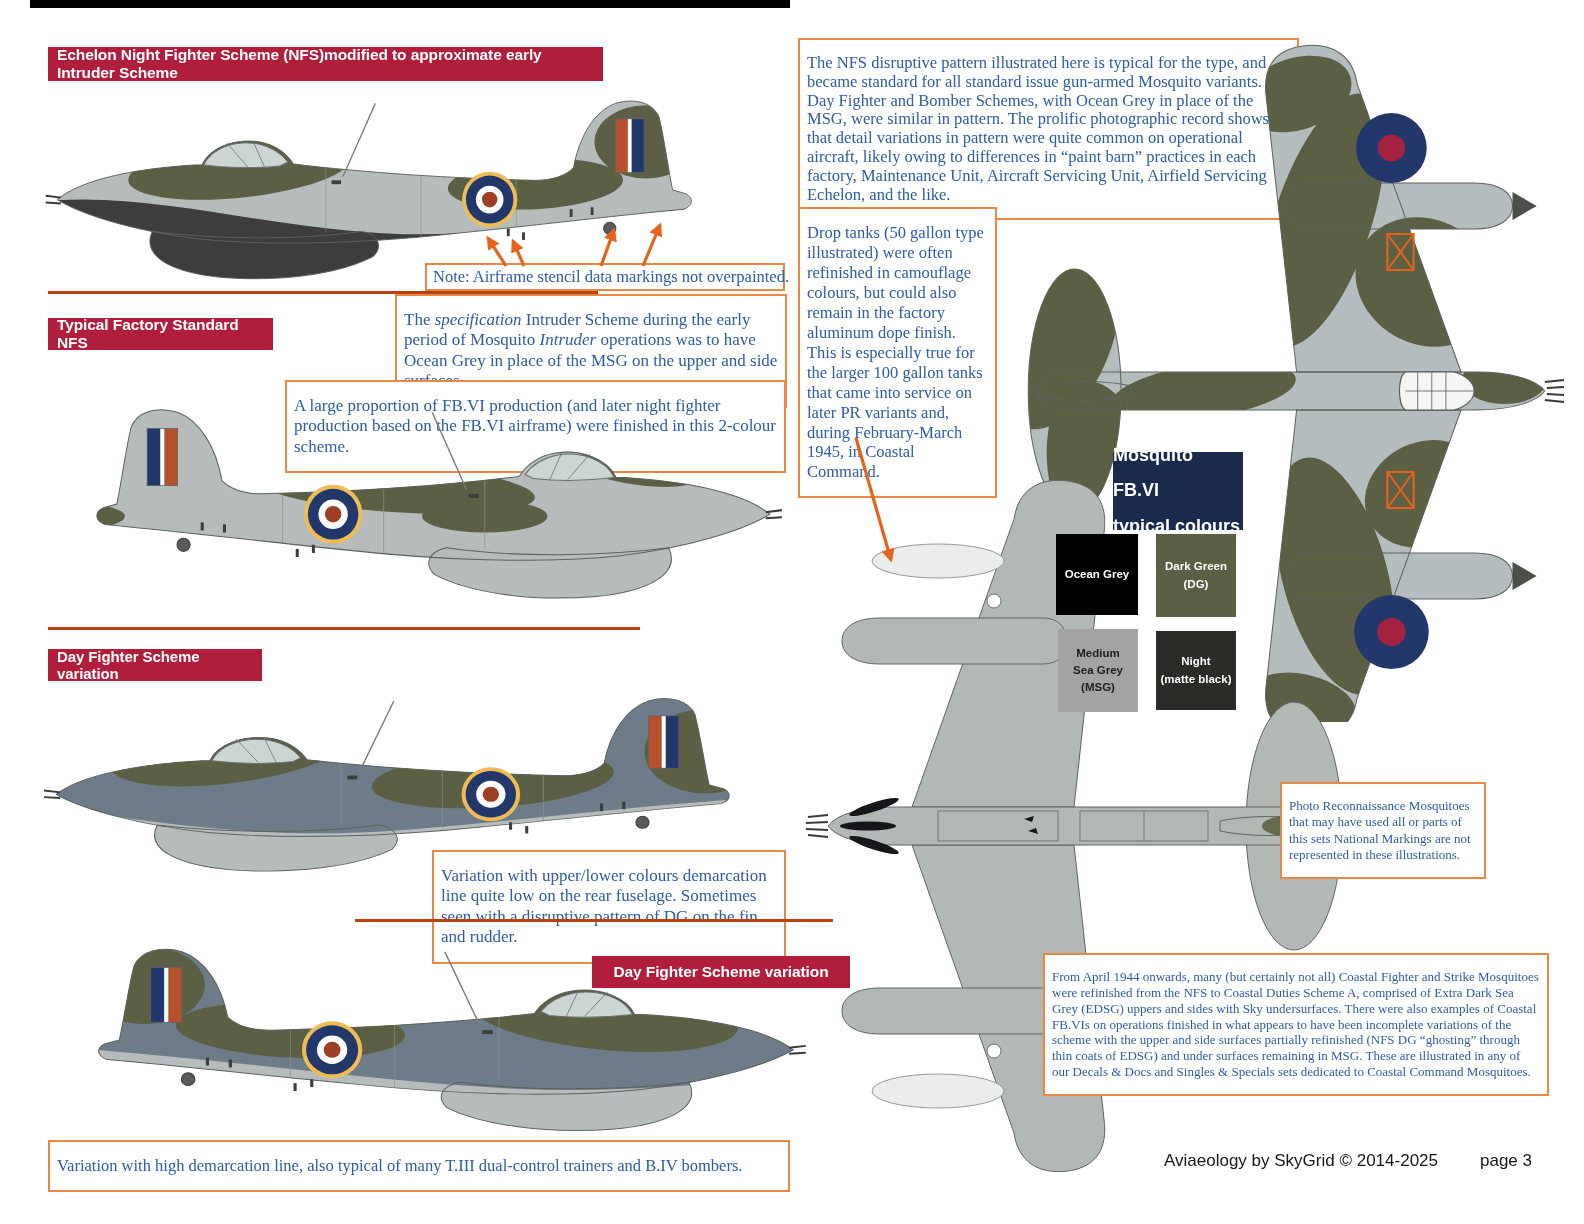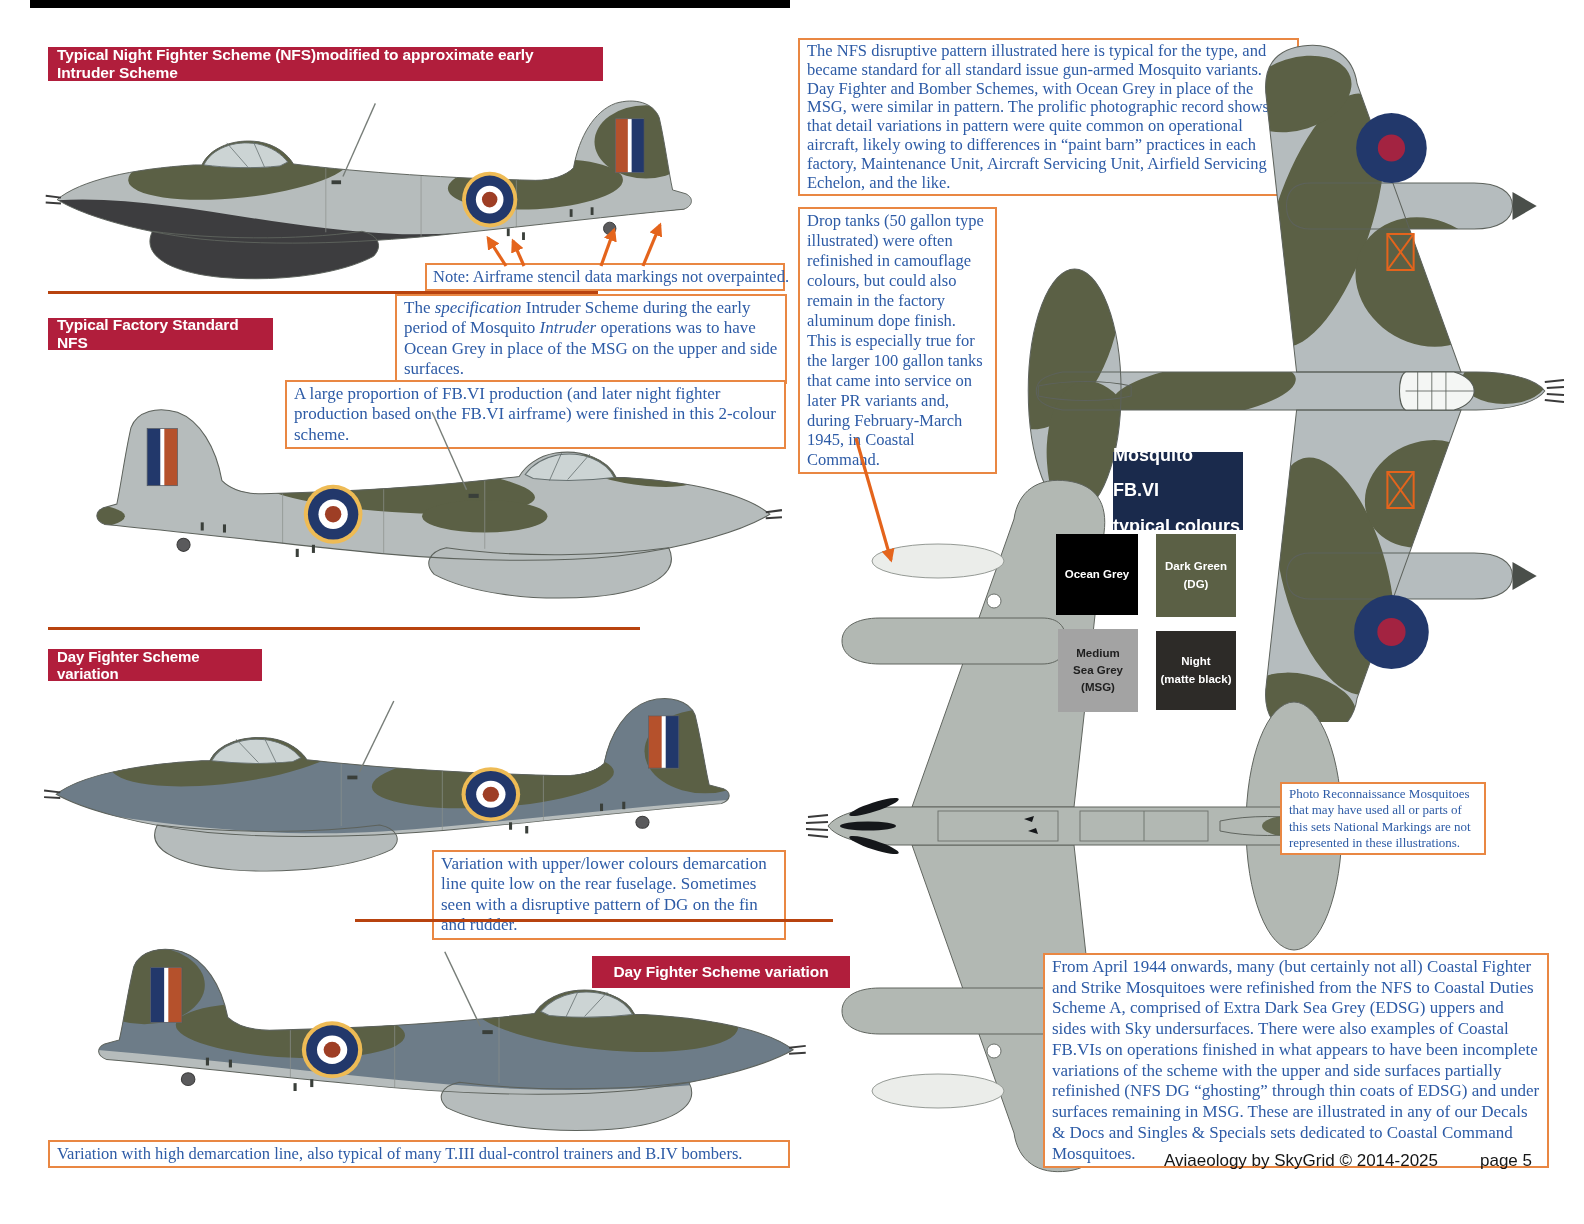--- a/index.html
+++ b/index.html
@@ -3,21 +3,21 @@
 <meta charset="utf-8">
 <style>
   html,body{margin:0;padding:0;background:#888;}
   #page{position:relative;width:1584px;height:1224px;background:#ffffff;overflow:hidden;
         font-family:"Liberation Serif",serif;margin:0 auto;}
   .abs{position:absolute;}
   .banner{position:absolute;background:var(--c-banner-red);color:#fff;
           font-family:"Liberation Sans",sans-serif;font-weight:bold;
           display:flex;align-items:center;padding:0 9px;letter-spacing:-0.1px;}
   .tbox{position:absolute;border:2px solid var(--c-box-orange);background:#fff;
-        color:var(--c-text-blue);font-size:16.5px;line-height:1.2;padding:2px 7px;}
+        color:var(--c-text-blue);font-size:16.5px;line-height:1.2;padding:14px 7px;}
   .tbox .ital{font-style:italic;}
   .divider{position:absolute;height:3px;background:var(--c-divider-red);}
   .swatch{position:absolute;display:flex;align-items:center;justify-content:center;
           text-align:center;font-family:"Liberation Sans",sans-serif;font-weight:bold;
           font-size:11.5px;white-space:pre-line;line-height:1.5;}
   #swatch-title{position:absolute;background:var(--c-navy-box);color:#fff;
           font-family:"Liberation Sans",sans-serif;font-weight:bold;font-size:18px;
           display:flex;align-items:center;justify-content:center;text-align:left;
           white-space:pre-line;line-height:1.95;}
   #footer{position:absolute;left:1020px;top:1151px;width:512px;text-align:right;
@@ -28,21 +28,21 @@
   #arrow-overlay{position:absolute;left:0;top:0;width:1584px;height:1224px;pointer-events:none;}
 </style>
 </head>
 <body>
 
 <div id="page">
 
   <div class="abs" style="left:30px;top:0;width:760px;height:8px;background:var(--c-top-bar);"></div>
 
   <div class="banner" style="left:48px;top:47px;width:537px;height:34px;font-size:15.5px;">
-    <span>Typical Night Fighter Scheme (NFS)modified to approximate early Intruder Scheme</span>
+    <span>Echelon Night Fighter Scheme (NFS)modified to approximate early Intruder Scheme</span>
   </div>
 
   <div class="aircraft" style="left:40px;top:88px;width:705px;height:202px;">
       <svg viewBox="0 0 740 210" preserveAspectRatio="none">
   <defs>
           <clipPath id="clip-p1">
             <path d="M18,116 C42,96 96,84 162,80 L170,80 C178,62 204,52 230,56 C248,59 260,69 266,79 C340,88 432,94 520,96 C538,96 552,91 560,83 C566,50 582,24 604,16 C624,10 644,15 650,31 C656,57 660,88 664,106 L678,110 C686,114 686,122 676,126 C600,133 518,143 438,151 C348,161 248,165 168,157 C98,149 42,131 18,116 Z"></path>
             <path d="M118,149 C106,174 136,192 192,197 C258,202 318,192 350,175 C360,165 356,153 338,149 C268,159 178,157 118,149 Z"></path>
           </clipPath>
         </defs>
@@ -401,26 +401,26 @@
   </div>
   <div class="swatch" style="left: 1156px; top: 631px; width: 80px; height: 79px; background: rgb(45, 43, 40); color: rgb(255, 255, 255);">
     <span>Night
 (matte black)</span>
   </div>
 
   <div class="tbox" style="left:1280px;top:782px;width:188px;font-size:13px;line-height:1.25;">
     <span>Photo Reconnaissance Mosquitoes that may have used all or parts of this sets National Markings are not represented in these illustrations.</span>
   </div>
 
-  <div class="tbox" style="left:1043px;top:953px;width:488px;font-size:17px;line-height:1.22;">
+  <div class="tbox" style="left:1043px;top:953px;width:488px;font-size:13px;line-height:1.22;">
     <span>From April 1944 onwards, many (but certainly not all) Coastal Fighter and Strike Mosquitoes were refinished from the NFS to Coastal Duties Scheme A, comprised of Extra Dark Sea Grey (EDSG) uppers and sides with Sky undersurfaces. There were also examples of Coastal FB.VIs on operations finished in what appears to have been incomplete variations of the scheme with the upper and side surfaces partially refinished (NFS DG “ghosting” through thin coats of EDSG) and under surfaces remaining in MSG. These are illustrated in any of our Decals &amp; Docs and Singles &amp; Specials sets dedicated to Coastal Command Mosquitoes.</span>
   </div>
 
   <div id="footer">
-    <span>Aviaeology by SkyGrid © 2014-2025</span><span class="pg">page 5</span>
+    <span>Aviaeology by SkyGrid © 2014-2025</span><span class="pg">page 3</span>
   </div>
 
   <svg id="arrow-overlay" viewBox="0 0 1584 1224">
     <defs>
       <marker id="ah" viewBox="0 0 10 10" refX="8" refY="5" markerWidth="4.2" markerHeight="4.2" orient="auto-start-reverse">
         <path d="M0,0 L10,5 L0,10 Z" style="fill:var(--c-arrow-orange)"></path>
       </marker>
     </defs>
     <g style="stroke:var(--c-arrow-orange)" stroke-width="3.2" fill="none">
       <line x1="506" y1="266" x2="488" y2="238" marker-end="url(#ah)"></line>

